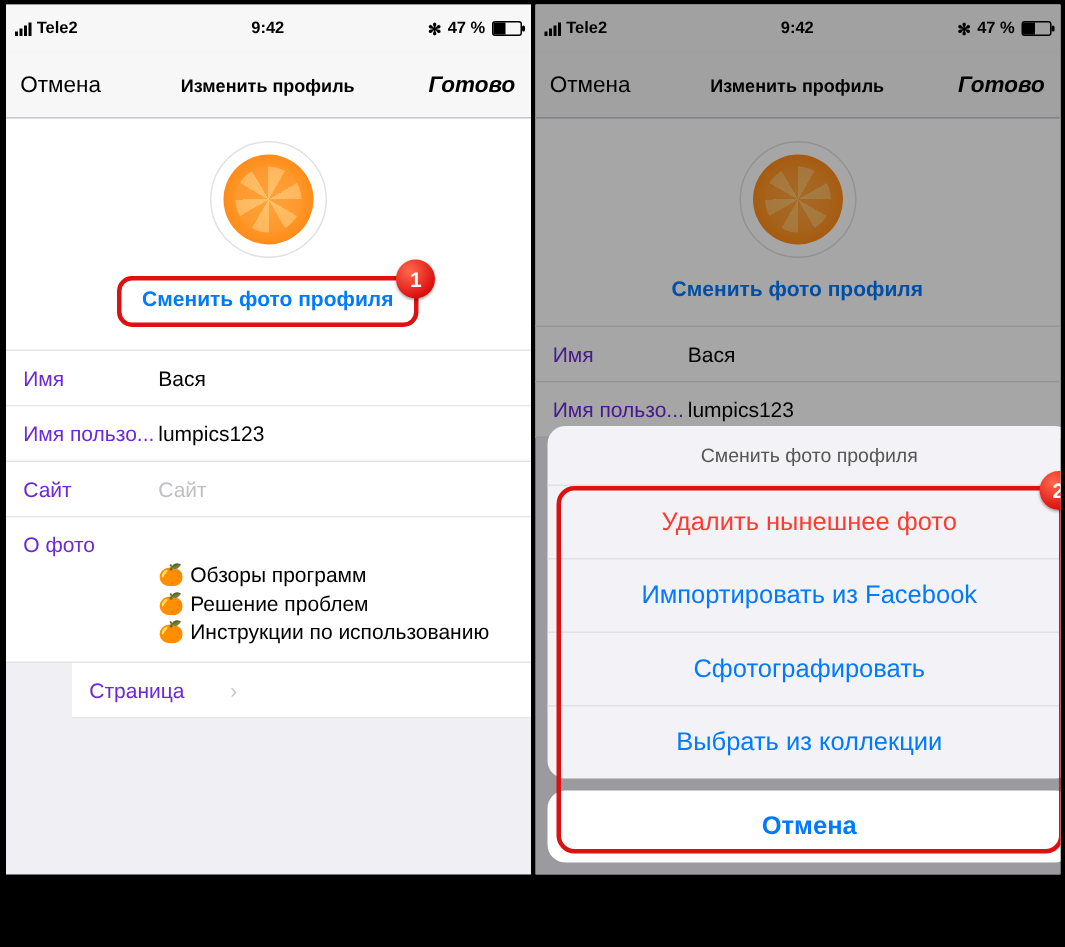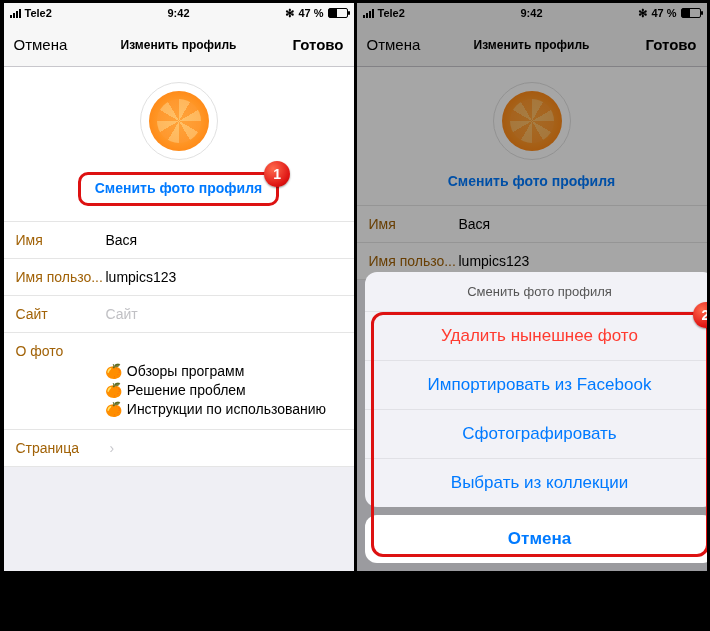--- a/index.html
+++ b/index.html
@@ -28,21 +28,21 @@
     pointer-events: none;
     z-index: 5;
   }
   
   .status-bar {
     height: 20px;
     background: #f7f7f7;
     display: flex;
     align-items: center;
     justify-content: space-between;
-    padding: 4px 6px;
+    padding: 16px 6px;
     font-size: 11px;
     font-weight: 600;
     color: #000;
     gap: 48px;
   }
   .sb-left, .sb-right { display: flex; align-items: center; gap: 4px; }
   .sb-signal {
     display: flex; align-items: flex-end; gap: 1px;
   }
   .sb-signal span {
@@ -67,21 +67,21 @@
     align-items: center;
     justify-content: space-between;
     padding: 0 10px;
     position: relative;
   }
   .nav-title {
     position:absolute; left:0; right:0; text-align:center;
     font-size: 12px; font-weight: 600; color:#000;
   }
   .nav-btn { font-size: 15px; color:#000; z-index:2; }
-  .nav-done { font-weight:600; }
+  .nav-done { font-weight:600;font-style:italic; }
   
   .profile-head { background:#fff; padding: 15px 0 15px; text-align:center; }
   .avatar {
     width: 78px; height:78px; border-radius:50%;
     margin: 0 auto 12px; background:#fff; border:1px solid #e1e1e1;
     display:flex;align-items:center;justify-content:center;
   }
   .orange-icon {
     width:60px;height:60px;border-radius:50%;
     background: radial-gradient(circle, #ffb347 0%, #ff8c1a 70%, #e67300 100%);
@@ -106,33 +106,34 @@
     display:flex;align-items:center;justify-content:center;
     box-shadow:0 1px 2px rgba(0,0,0,.4);
   }
   .badge-1 { top:-14px; right:-14px; }
   
   .form-row {
     display:flex; align-items:flex-start;
     background:#fff; border-bottom:1px solid #e5e5e5;
     padding: 10px 12px; font-size:14px;
   }
-  .form-label { width:90px; color:#a16207; flex-shrink:0; }
+  .form-label { width:90px; color:#6d28d9; flex-shrink:0; }
   .form-label.trunc { white-space:nowrap; overflow:hidden; text-overflow:ellipsis; }
   .form-value { flex:1; color:#000; }
   .form-value.placeholder { color:#c0c0c4; }
   .about-text { line-height:1.35; }
   .about-text .emoji { color:#ff8c1a; }
   .section-header {
     padding: 10px 12px; font-size:14px; font-weight:600;
     border-bottom:1px solid #e5e5e5; border-top:1px solid #e5e5e5; background:#fff;
   }
   .page-row {
     display:flex;align-items:center;background:#fff;padding:10px 12px;font-size:14px;
     border-bottom:1px solid #e5e5e5;
+    margin-left:44px;
   }
   .page-row .form-value{color:#c0c0c4;white-space:nowrap;overflow:hidden;text-overflow:ellipsis;}
   .chevron { color:#c7c7cc; margin-left:4px; }
   
   .action-sheet {
     position:absolute; left:8px; right:8px; bottom:8px; z-index:10;
   }
   .as-group {
     background:#f2f2f7; border-radius:12px; overflow:hidden;
     margin-bottom:8px;

